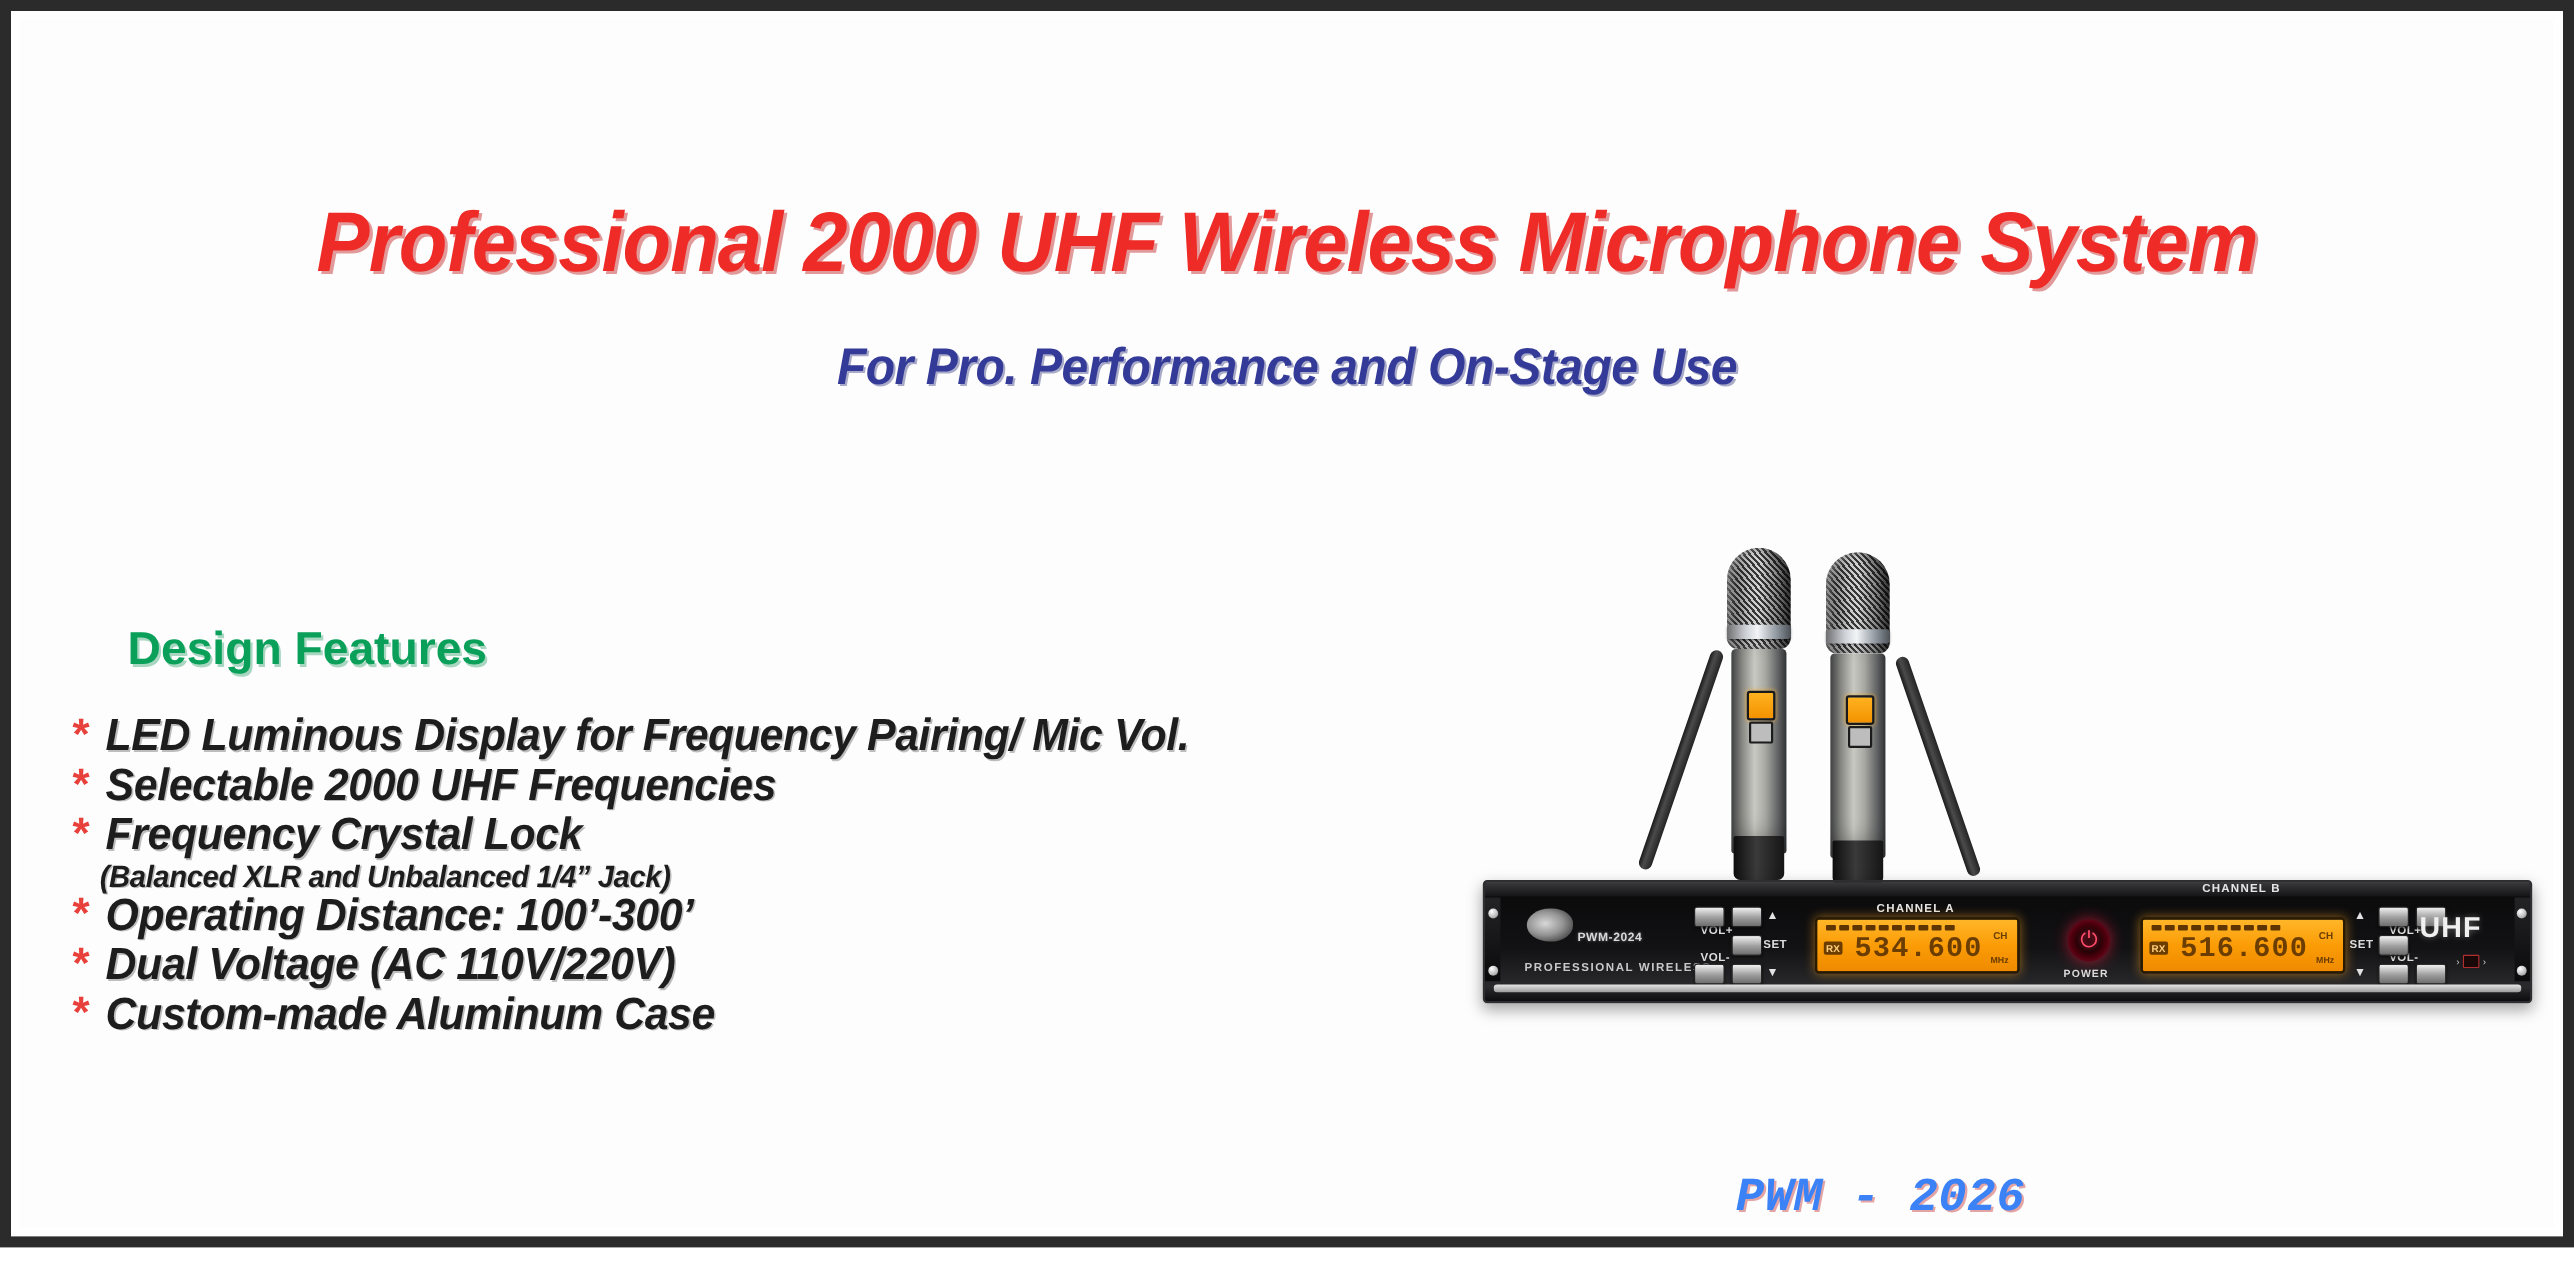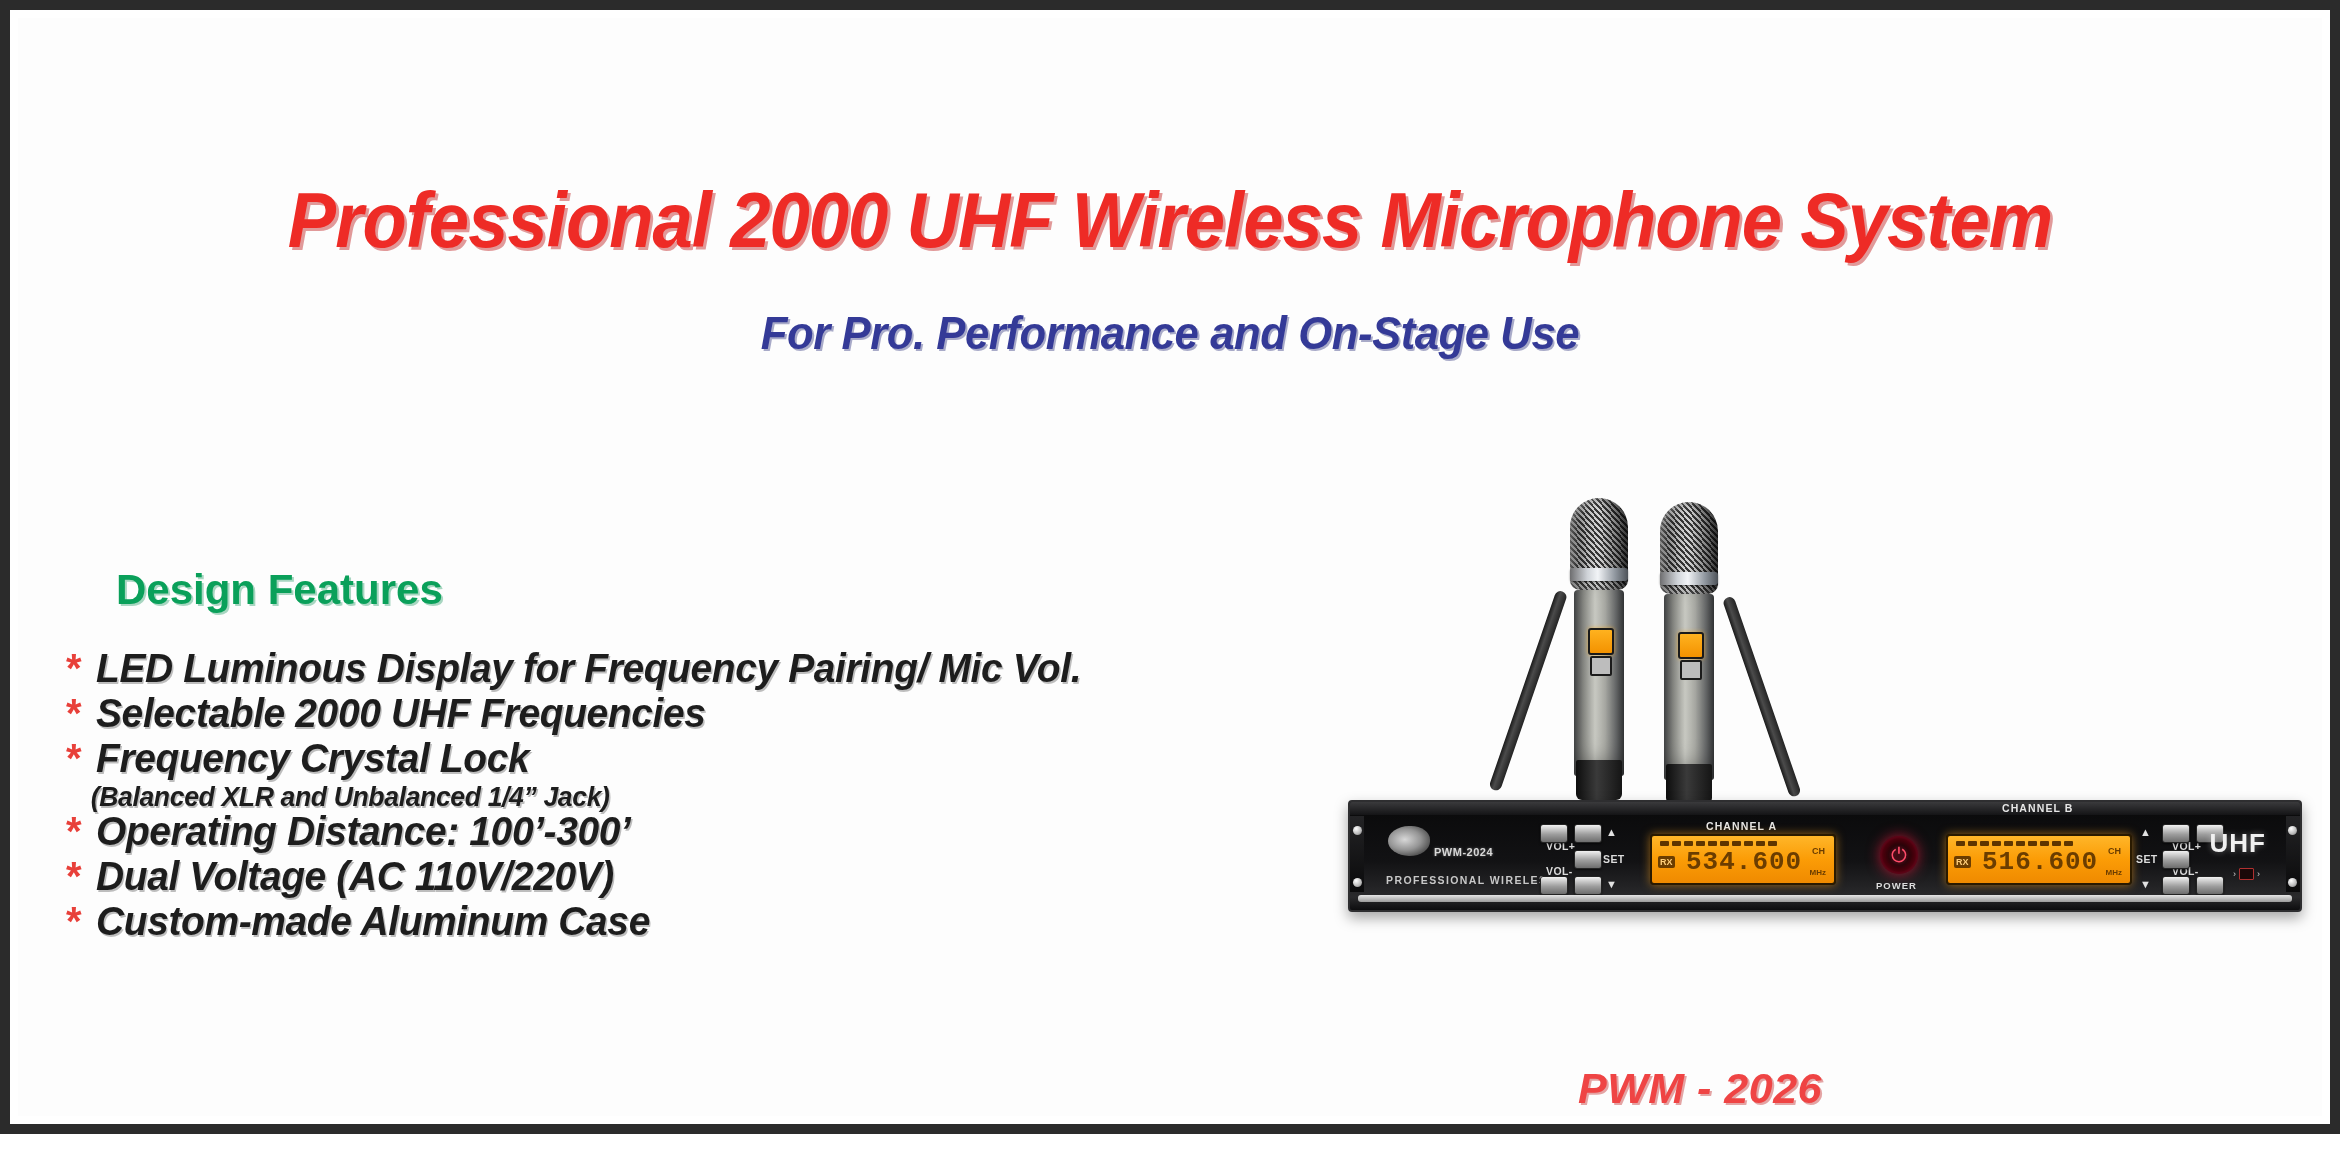--- a/index.html
+++ b/index.html
@@ -291,41 +291,41 @@
     color:#ff4d6a;font-size:20px;line-height:1;
     text-shadow:0 0 6px rgba(255,60,100,.95);
     font-family:"Liberation Sans",sans-serif;
   }
   .power-label{
     position:absolute;color:#dcdcdc;font-size:9.5px;font-weight:bold;
     letter-spacing:1px;font-family:"Liberation Sans",sans-serif;
   }
 
   .uhf-label{
-    position:absolute;right:34px;top:26px;
+    position:absolute;right:44px;top:26px;
     color:#f0f0f0;font-size:26px;font-weight:bold;
     letter-spacing:1px;
     font-family:"Liberation Sans",sans-serif;
     text-shadow:0 0 6px rgba(255,255,255,.35);
   }
   .uhf-meter{
     position:absolute;right:40px;top:66px;
     display:flex;align-items:center;gap:3px;
   }
   .uhf-meter .blk{width:13px;height:10px;border:1px solid #b03030;background:#1a0808;border-radius:1px;}
   .uhf-meter .tick{color:#cfcfcf;font-size:9px;font-family:"Liberation Sans",sans-serif;}
 
   
   .model-caption{
     position:absolute;
     left:1560px;top:1046px;
-    font-family:Liberation Sans, sans-serif;
+    font-family:Liberation Mono, monospace;
     font-weight:bold;font-style:italic;
     font-size:43px;
-    color:#ef4444;
+    color:#3b82f6;
     letter-spacing:0.5px;
     text-shadow:2px 2px 0 rgba(190,30,30,.4);
   }
 </style>
 </head>
 <body>
 
 <div id="poster">
   <div id="inner">
 

